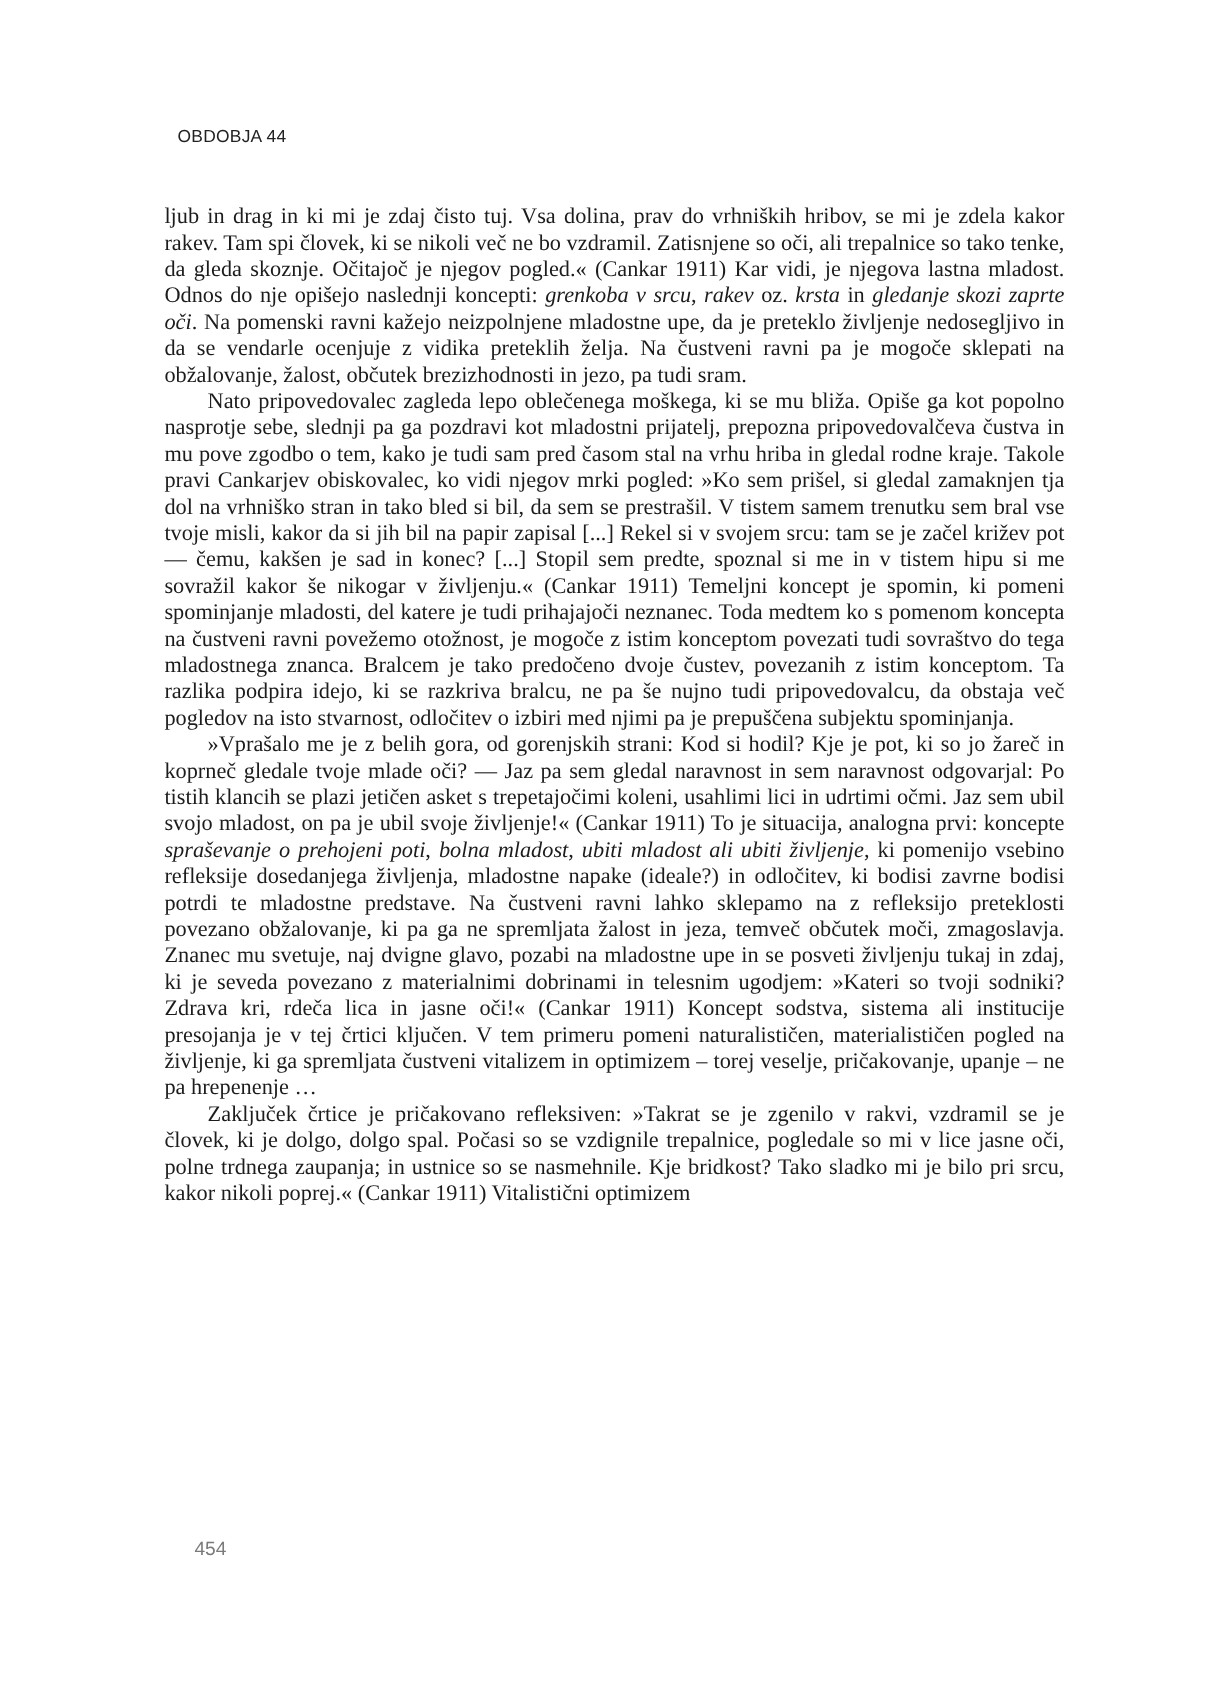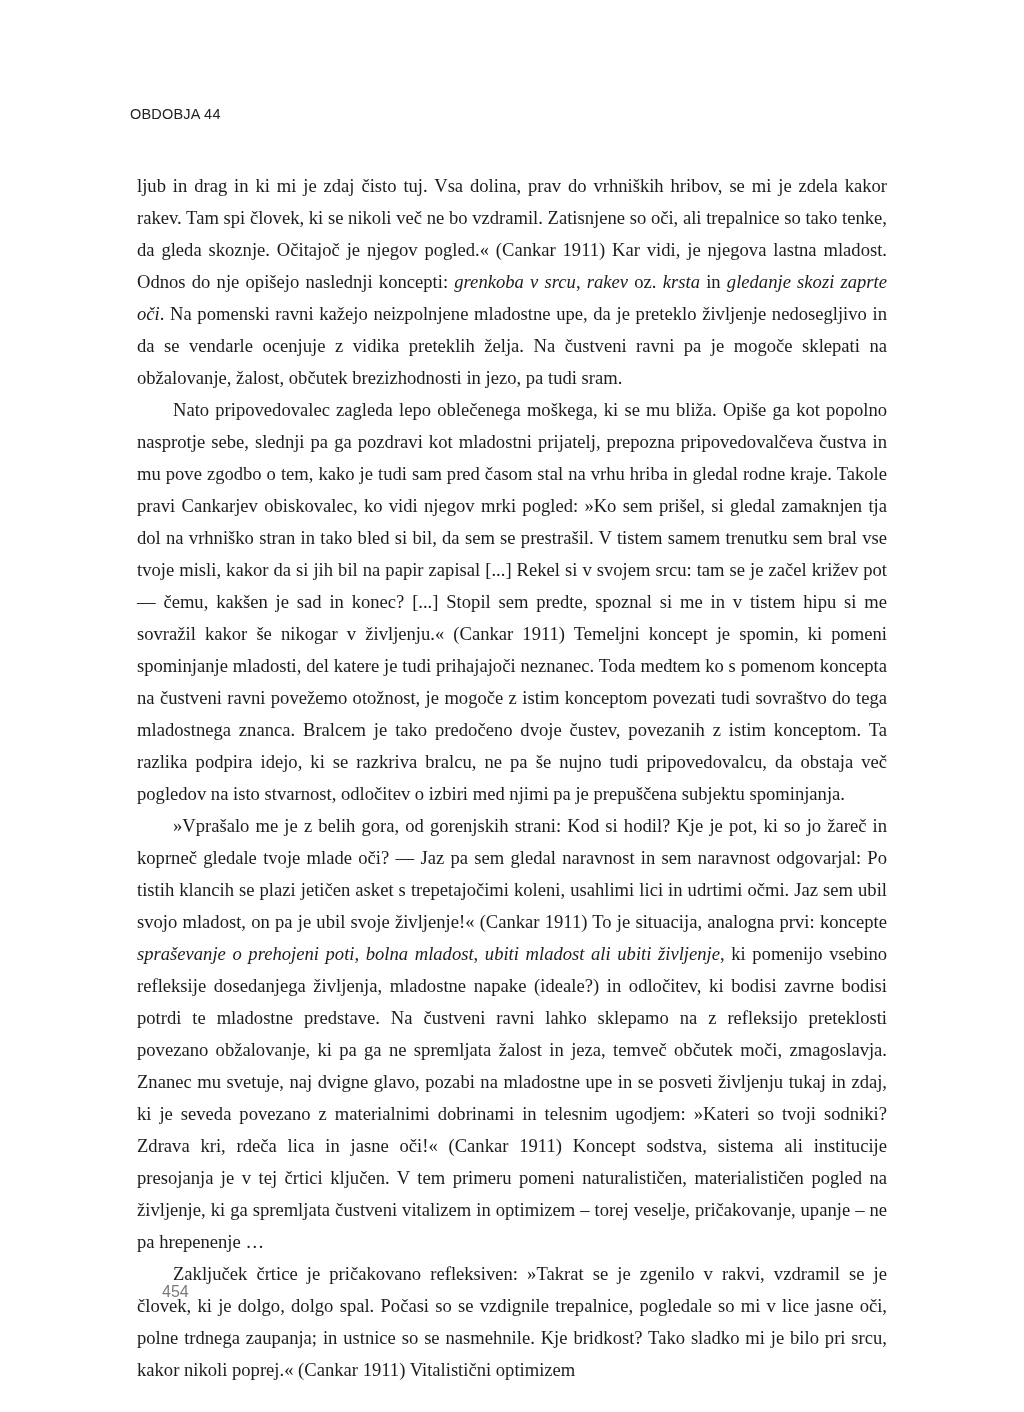--- a/index.html
+++ b/index.html
@@ -10,34 +10,34 @@
     body {
       width: 1024px;
       height: 1412px;
       position: relative;
       overflow: hidden;
       font-family: "Liberation Serif", serif;
       color: #1c1c1c;
     }
     .running-head {
       position: absolute;
-      left: 130px;
+      left: 148px;
       top: 106px;
       font-family: "Liberation Sans", sans-serif;
       font-size: 14.5px;
       letter-spacing: 0.2px;
       color: #222;
     }
     .body-text {
       position: absolute;
       left: 137px;
       top: 170px;
       width: 750px;
       font-size: 18.6px;
-      line-height: 32px;
+      line-height: 22px;
       text-align: justify;
       hyphens: manual;
     }
     .para {
       margin: 0;
       text-indent: 0;
     }
     .para.indent {
       text-indent: 36px;
     }

